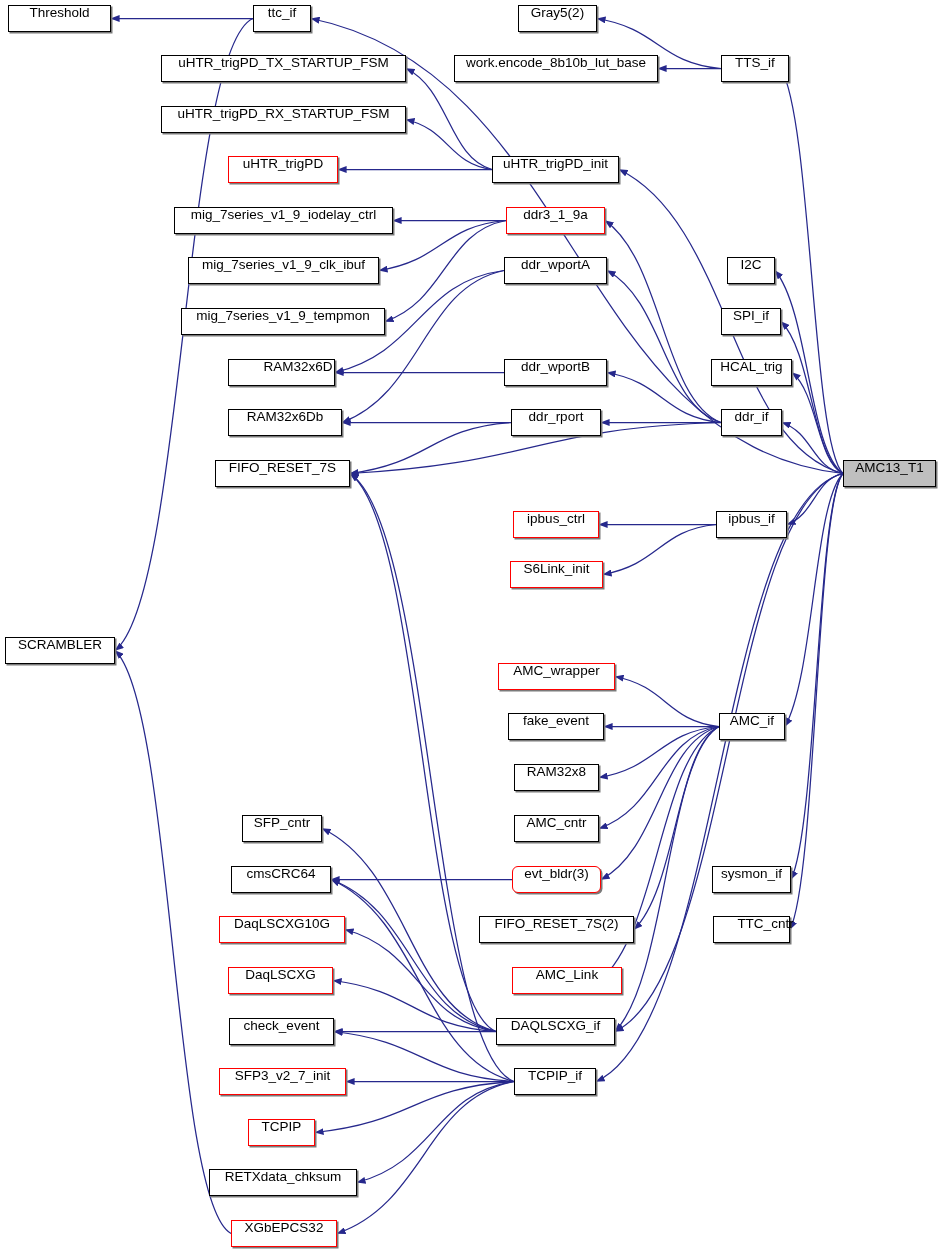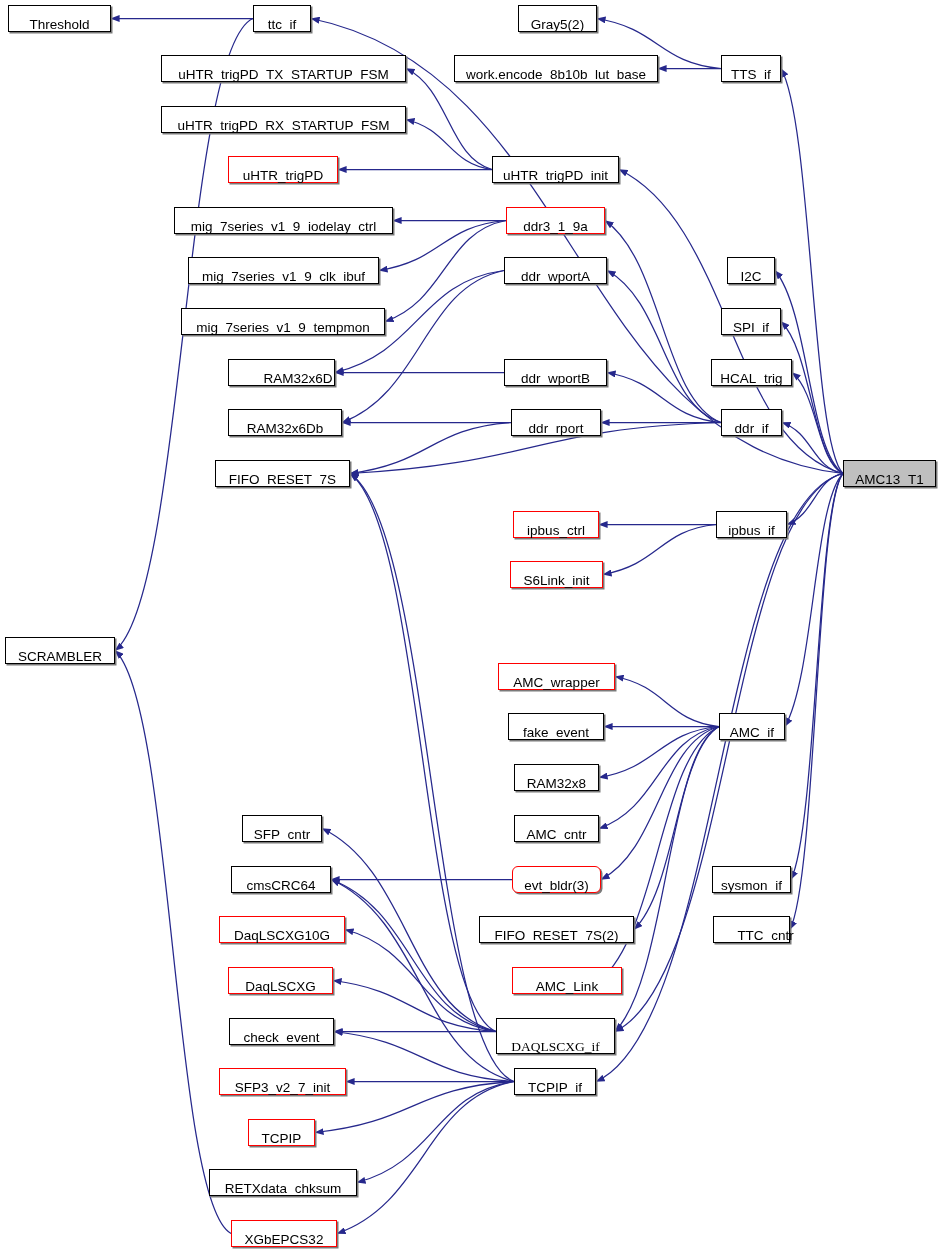--- a/index.html
+++ b/index.html
@@ -3,21 +3,21 @@
 <meta charset="utf-8">
 <title>AMC13_T1 call graph</title>
 <style>
   html,body{margin:0;padding:0;background:#ffffff;}
   body{font-family:"Liberation Sans", sans-serif;}
   #canvas{position:relative;width:943px;height:1253px;background:#fff;overflow:hidden;}
   #edges{position:absolute;left:0;top:0;width:943px;height:1253px;pointer-events:none;}
   .node{
     position:absolute;
     box-sizing:border-box;
-    display:flex;align-items:flex-end;justify-content:center;
+    display:flex;align-items:flex-start;justify-content:center;
     background:#ffffff;
     border:1px solid #000000;
     color:#000000;
     font-size:13.5px;
     line-height:1;
     white-space:nowrap;
     letter-spacing:0px;
     box-shadow:1.5px 1.5px 0 0 #7a7a7a;
   }
   .node.red{ border-color:#ff0000; }
@@ -104,21 +104,21 @@
       </div>
       <div class="node" style="left: 518px; top: 5px; width: 79px; height: 27px;">
         <span class="lbl">Gray5(2)</span>
       </div>
       <div class="node" style="left: 161px; top: 55px; width: 245px; height: 27px;">
         <span class="lbl">uHTR_trigPD_TX_STARTUP_FSM</span>
       </div>
       <div class="node" style="left: 454px; top: 55px; width: 204px; height: 27px;">
         <span class="lbl">work.encode_8b10b_lut_base</span>
       </div>
-      <div class="node" style="left: 721px; top: 55px; width: 60px; height: 27px;">
+      <div class="node" style="left: 721px; top: 55px; width: 68px; height: 27px;">
         <span class="lbl">TTS_if</span>
       </div>
       <div class="node" style="left: 161px; top: 106px; width: 245px; height: 27px;">
         <span class="lbl">uHTR_trigPD_RX_STARTUP_FSM</span>
       </div>
       <div class="node red" style="left: 228px; top: 156px; width: 110px; height: 27px;">
         <span class="lbl">uHTR_trigPD</span>
       </div>
       <div class="node" style="left: 492px; top: 156px; width: 127px; height: 27px;">
         <span class="lbl">uHTR_trigPD_init</span>
@@ -218,21 +218,21 @@
       </div>
       <div class="node red" style="left: 228px; top: 967px; width: 105px; height: 27px;">
         <span class="lbl">DaqLSCXG</span>
       </div>
       <div class="node red" style="left: 512px; top: 967px; width: 110px; height: 27px;">
         <span class="lbl">AMC_Link</span>
       </div>
       <div class="node" style="left: 229px; top: 1018px; width: 105px; height: 27px;">
         <span class="lbl">check_event</span>
       </div>
-      <div class="node" style="left: 496px; top: 1018px; width: 119px; height: 36px; font-family: Liberation Serif, serif;">
+      <div class="node" style="left: 496px; top: 1018px; width: 119px; height: 27px;">
         <span class="lbl">DAQLSCXG_if</span>
       </div>
       <div class="node red" style="left: 219px; top: 1068px; width: 127px; height: 27px;">
         <span class="lbl">SFP3_v2_7_init</span>
       </div>
       <div class="node" style="left: 514px; top: 1068px; width: 82px; height: 27px;">
         <span class="lbl">TCPIP_if</span>
       </div>
       <div class="node red" style="left: 248px; top: 1119px; width: 67px; height: 27px;">
         <span class="lbl">TCPIP</span>

